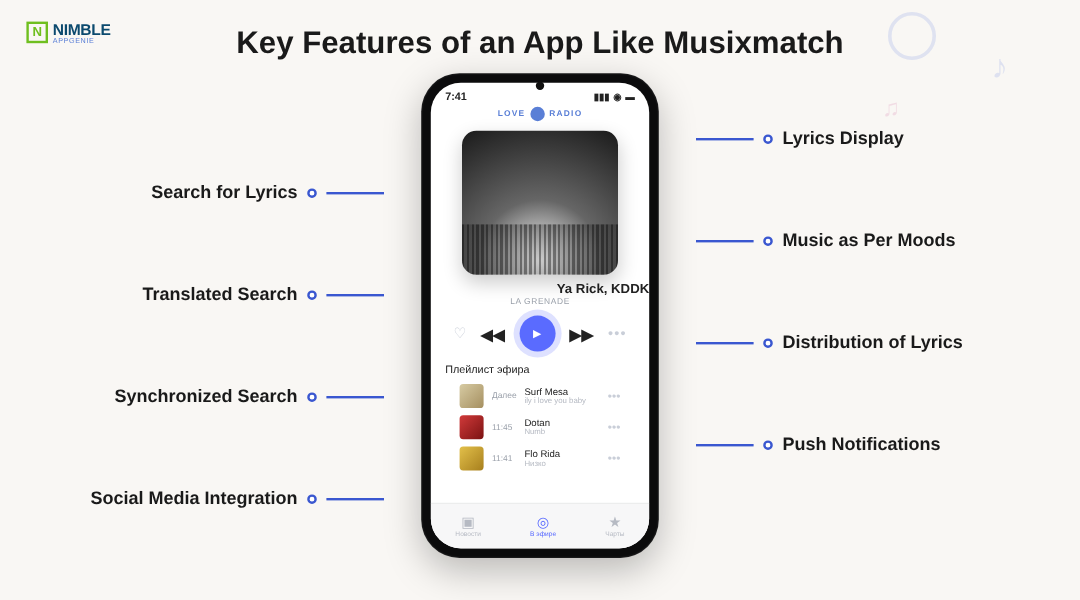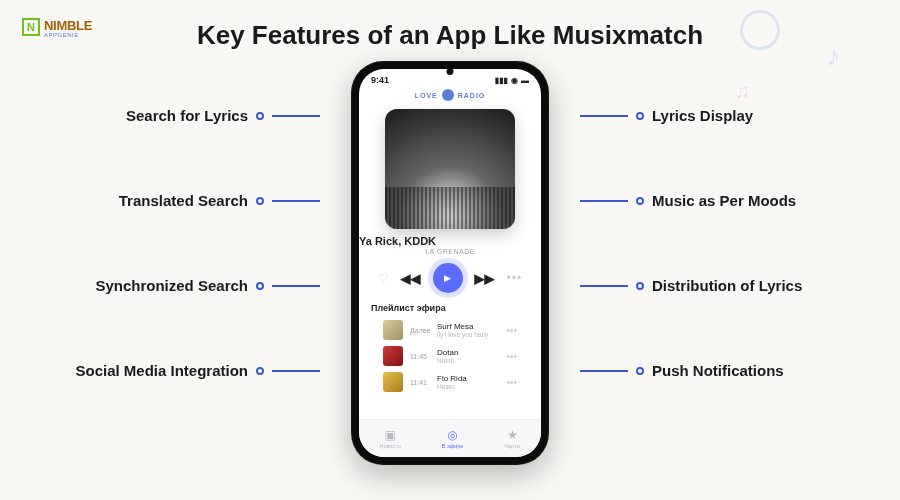--- a/index.html
+++ b/index.html
@@ -20,21 +20,21 @@
     position: absolute;
     top: 16px; left: 22px;
     display: flex; align-items: center; gap: 4px;
   }
   .logo-sq {
     width: 18px; height: 18px;
     border: 2px solid #6fbf1f;
     display: flex; align-items: center; justify-content: center;
     font-size: 11px; color: #6fbf1f; font-weight: bold;
   }
-  .logo-text { font-size: 13px; font-weight: 800; color: #a16207; letter-spacing: -0.3px; }
+  .logo-text { font-size: 13px; font-weight: 800; color: #0c4a6e; letter-spacing: -0.3px; }
   .logo-sub { font-size: 6px; color: #5a7fd6; display: block; letter-spacing: 0.5px; margin-top: -2px; }
 
   .title {
     text-align: center;
     font-size: 26px;
     font-weight: 800;
     color: #1a1a1a;
     margin-top: 20px;
   }
 
@@ -47,21 +47,21 @@
 
   .feature {
     position: absolute;
     display: flex;
     align-items: center;
     gap: 8px;
     font-size: 15px;
     font-weight: 700;
     color: #1a1a1a;
   }
-  .feature.left { right: 50%; margin-right: 130px; justify-content: center; }
+  .feature.left { right: 50%; margin-right: 130px; justify-content: center; margin-top: 45px; }
   .feature.right { left: 50%; margin-left: 130px; }
   .feature .dot {
     width: 8px; height: 8px; border-radius: 50%;
     border: 2px solid #3a57d0;
     background: #fff;
   }
   .feature .line {
     width: 48px; height: 2px; background: #3a57d0;
   }
 
@@ -99,40 +99,40 @@
     border-radius: 12px;
     background: radial-gradient(circle at 50% 90%, #fff 0%, #ddd 10%, #666 40%, #1a1a1a 100%);
     box-shadow: 0 6px 16px rgba(0,0,0,0.2);
     position: relative; overflow: hidden;
   }
   .album::after {
     content:""; position:absolute; bottom:0;left:0;right:0;height:42px;
     background: repeating-linear-gradient(90deg, rgba(0,0,0,0.5) 0 2px, rgba(0,0,0,0.2) 2px 4px);
   }
 
-  .track-title { text-align: left; font-size: 11px; font-weight: 600; }
+  .track-title { text-align: right; font-size: 11px; font-weight: 600; }
   .track-sub { text-align: center; font-size: 7px; color: #9aa0aa; letter-spacing: 0.5px; margin-top: 1px; }
 
   .controls {
     display: flex; align-items: center; justify-content: center;
     gap: 12px; margin-top: 8px;
   }
   .ctrl-side { font-size: 12px; color: #b7bcc6; }
   .heart { color:#c9ced8;}
   .dots { color:#c9ced8; letter-spacing:1px;}
   .skip { color:#222; font-size:13px; font-weight:bold;}
   .play {
     width: 30px; height: 30px; border-radius: 50%;
     background: #5a6bff;
     box-shadow: 0 0 0 5px rgba(90,107,255,0.2);
     display: flex; align-items: center; justify-content: center;
     color: #fff;
   }
 
-  .playlist-label { font-size: 9px; font-weight: 700; padding: 10px 12px 4px; }
+  .playlist-label { font-size: 9px; font-weight: 400; padding: 10px 12px 4px; }
   .plist { padding: 0 12px; }
   .prow { display: flex; align-items: center; gap: 7px; padding: 3px 12px; }
   .thumb { width: 20px; height: 20px; border-radius: 3px; }
   .t1{background:linear-gradient(135deg,#d7cba3,#a58f60);} .t2{background:linear-gradient(135deg,#d13a3a,#7b1212);} .t3{background:linear-gradient(135deg,#e3c04a,#a77f1d);}
   .ptime { font-size: 7px; color: #9aa0aa; width:20px;}
   .ptext { flex: 1; }
   .ptrack { font-size: 8px; font-weight: 500; }
   .partist { font-size: 6.5px; color: #b5b9c2; }
   .pdots { color: #c9ced8; font-size:10px;}
 
@@ -205,21 +205,21 @@
   <div class="feature right" style="top:301px">
     <span class="line"></span>
     <span class="dot"></span>
     <span>Push Notifications</span>
   </div>
 
   <div class="phone">
     <div class="camera"></div>
     <div class="screen">
       <div class="statusbar">
-        <span>9:41</span>
+        <span>7:41</span>
         <span class="right-icons">
           <span>▮▮▮</span>
           <span>◉</span>
           <span>▬</span>
         </span>
       </div>
       <div class="radio-head">
         <span>LOVE</span>
         <span class="hicon"></span>
         <span>RADIO</span>

